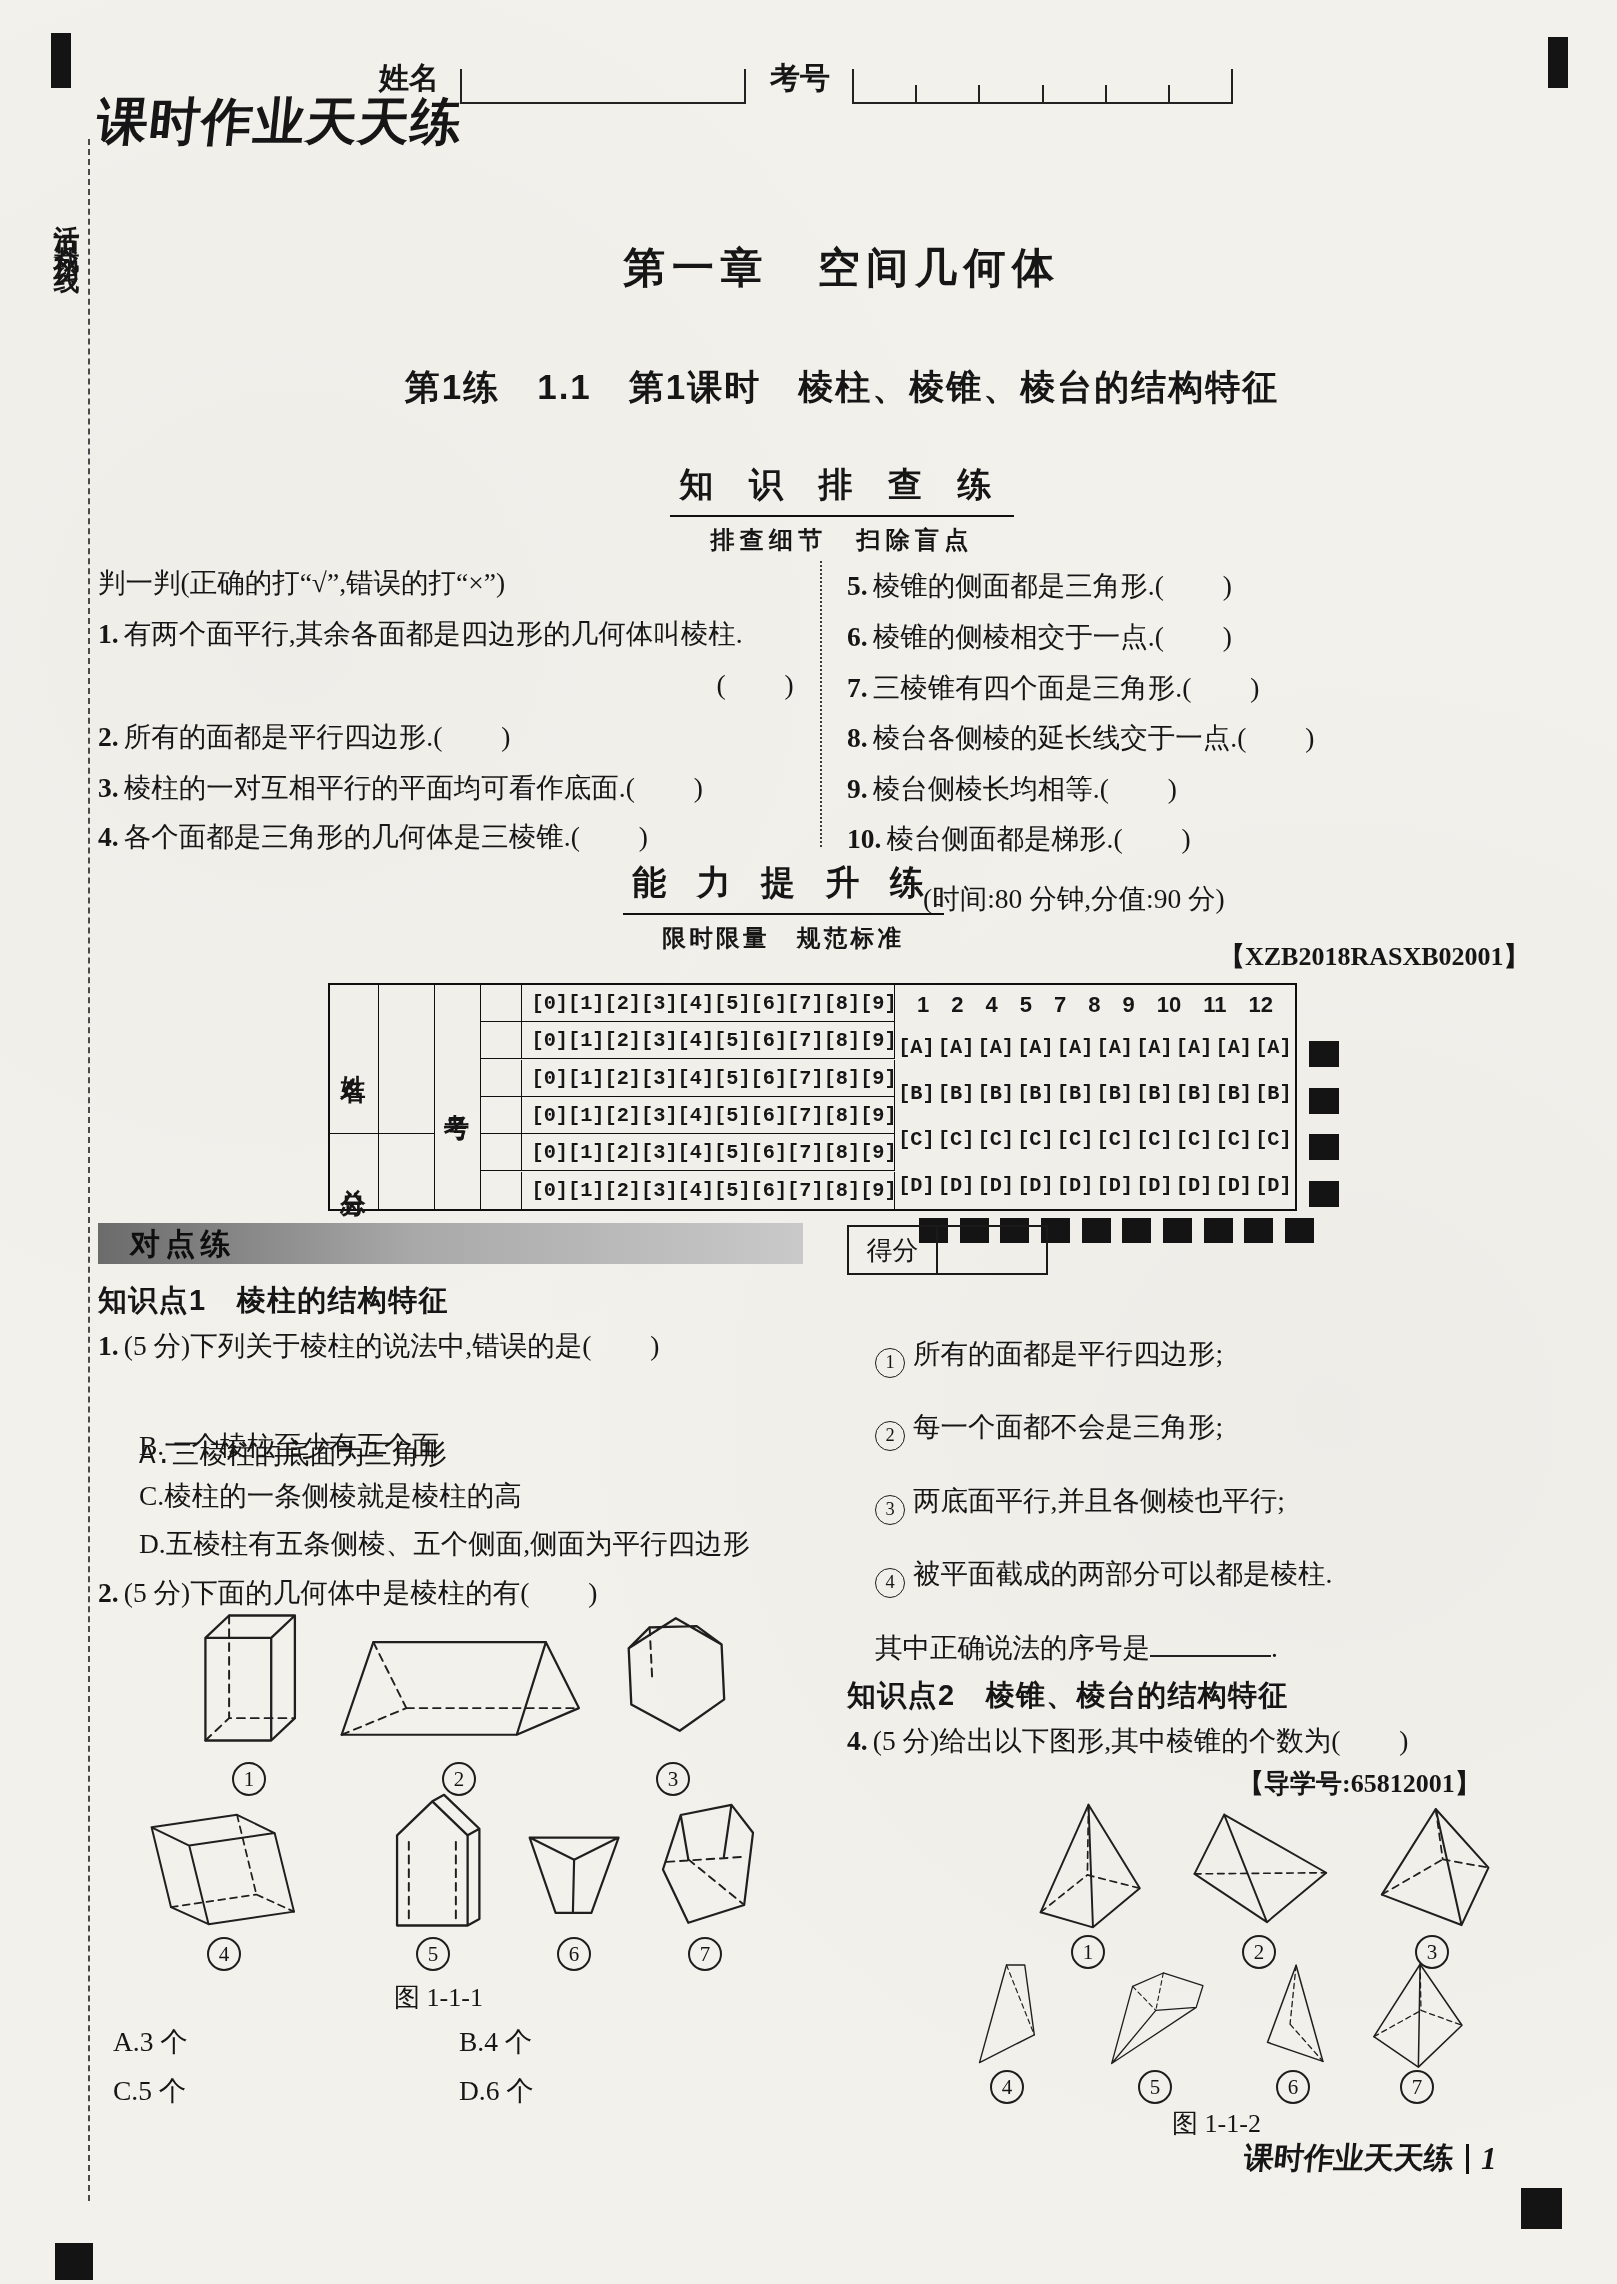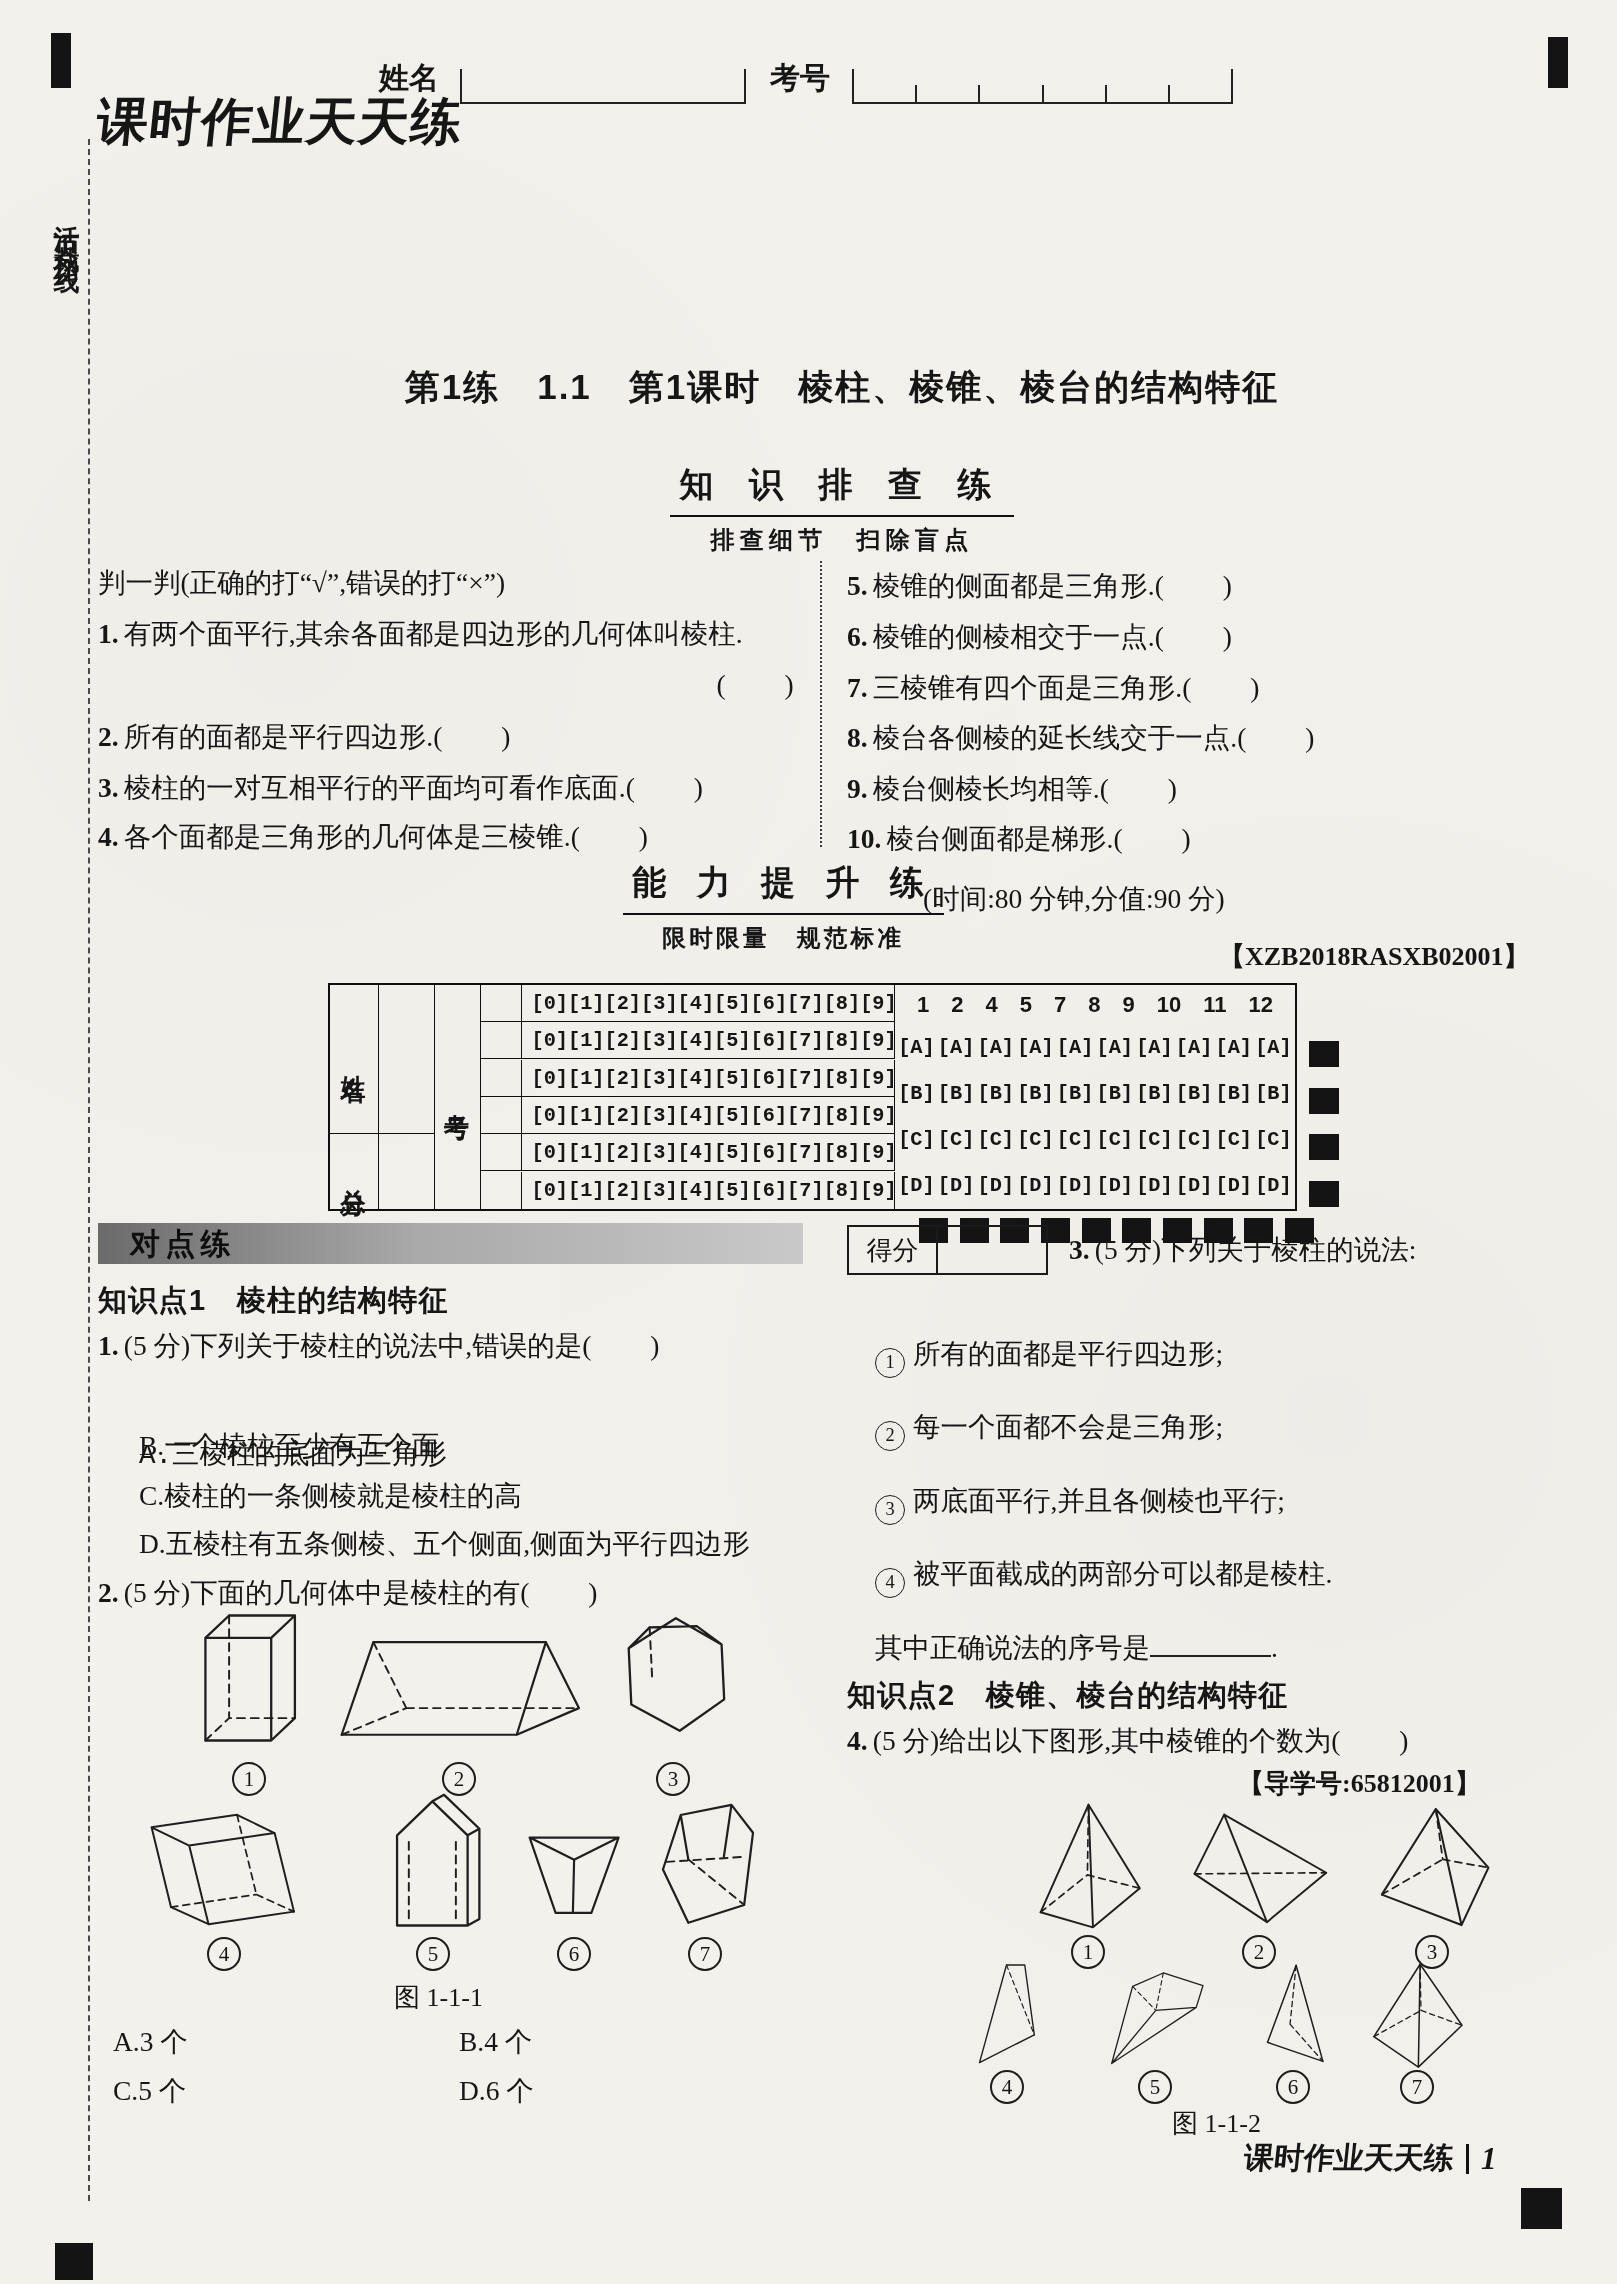--- a/index.html
+++ b/index.html
@@ -80,20 +80,21 @@
       <span></span>
       <span></span>
       <span></span>
   </div>
 
   <div class="abs vtext sans" style="left:50px;top:205px;font-size:26px;font-weight:700;letter-spacing:10.5px;">活页裁切线</div>
   <div class="abs dashline" style="left:88px;top:139px;height:2062px;"></div>
 
   <div class="abs brand" style="left:97px;top:88px;">课时作业天天练</div>
 
+  <div class="abs chapter" style="top:240px;">第一章　空间几何体</div>
   <div class="abs lesson" style="top:364px;">第1练　1.1　第1课时　棱柱、棱锥、棱台的结构特征</div>
 
   <div class="abs q" style="left:98px;top:565px;width:697px;">判一判(正确的打“√”,错误的打“×”)</div>
 
   <div class="abs secblock" style="left:98px;top:462px;width:1488px;">
     <div class="sectitle">知 识 排 查 练</div>
     <div class="secsub">排查细节　扫除盲点</div>
   </div>
 
   <div class="abs q" style="left:98px;top:616px;width:697px;">
@@ -373,23 +374,20 @@
 
   <div class="abs q" style="left:113px;top:2024px;">A.3 个</div>
   <div class="abs q" style="left:459px;top:2024px;">B.4 个</div>
   <div class="abs q" style="left:113px;top:2073px;">C.5 个</div>
   <div class="abs q" style="left:459px;top:2073px;">D.6 个</div>
 
   <div class="abs scorebox" style="left:847px;top:1225px;width:201px;">
     <div class="lab">得分</div>
     <div class="val"></div>
   </div>
-  <div class="abs q" style="left:1069px;top:1232px;width:524px;">
-    <span class="qnum">3.</span><span>(5 分)下列关于棱柱的说法:</span>
-  </div>
   <div class="abs q" style="left:875px;top:1336px;">
     <span class="circ sm">1</span><span>所有的面都是平行四边形;</span>
   </div>
   <div class="abs q" style="left:875px;top:1409px;">
     <span class="circ sm">2</span><span>每一个面都不会是三角形;</span>
   </div>
   <div class="abs q" style="left:875px;top:1483px;">
     <span class="circ sm">3</span><span>两底面平行,并且各侧棱也平行;</span>
   </div>
   <div class="abs q" style="left:875px;top:1556px;">

